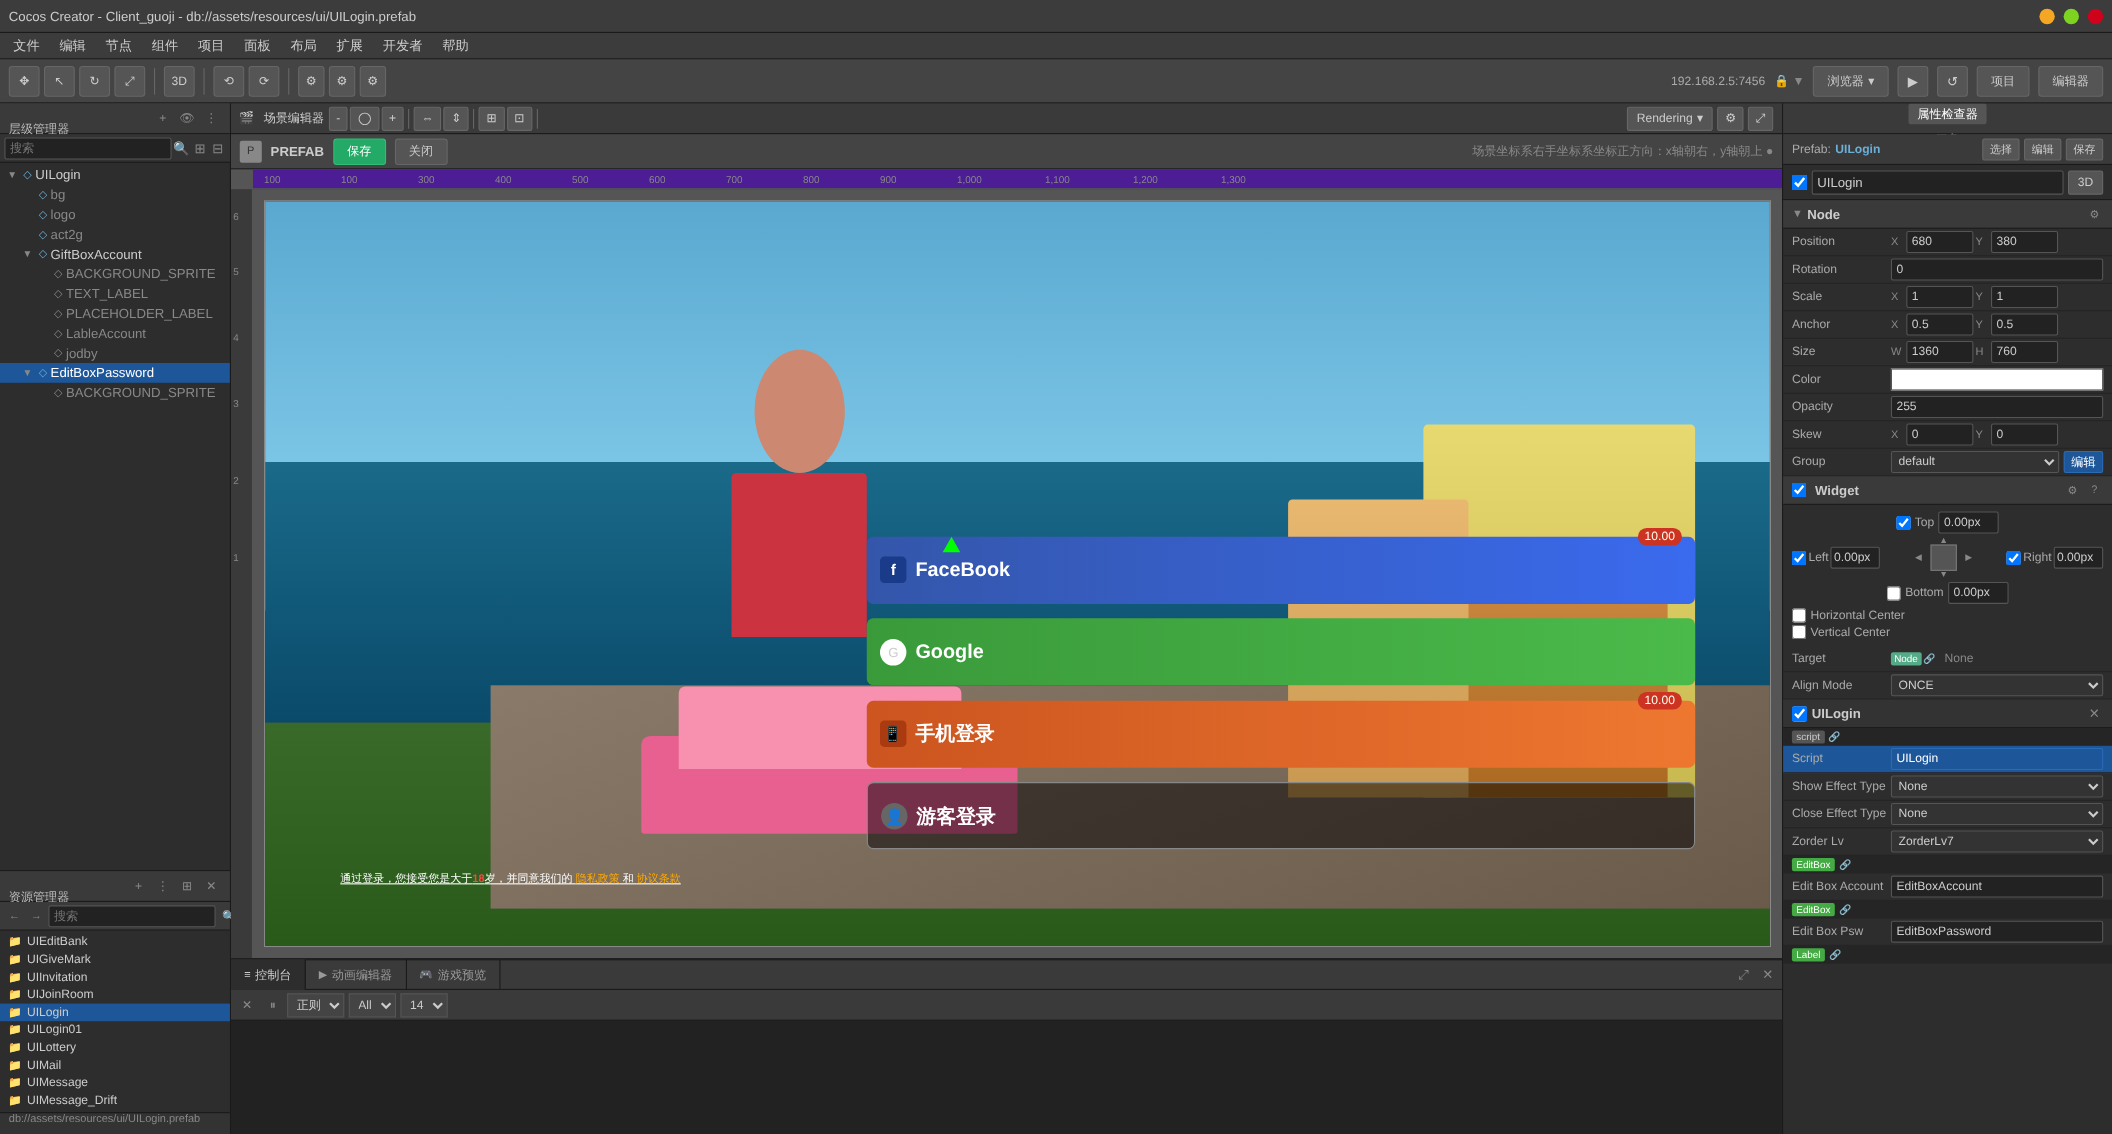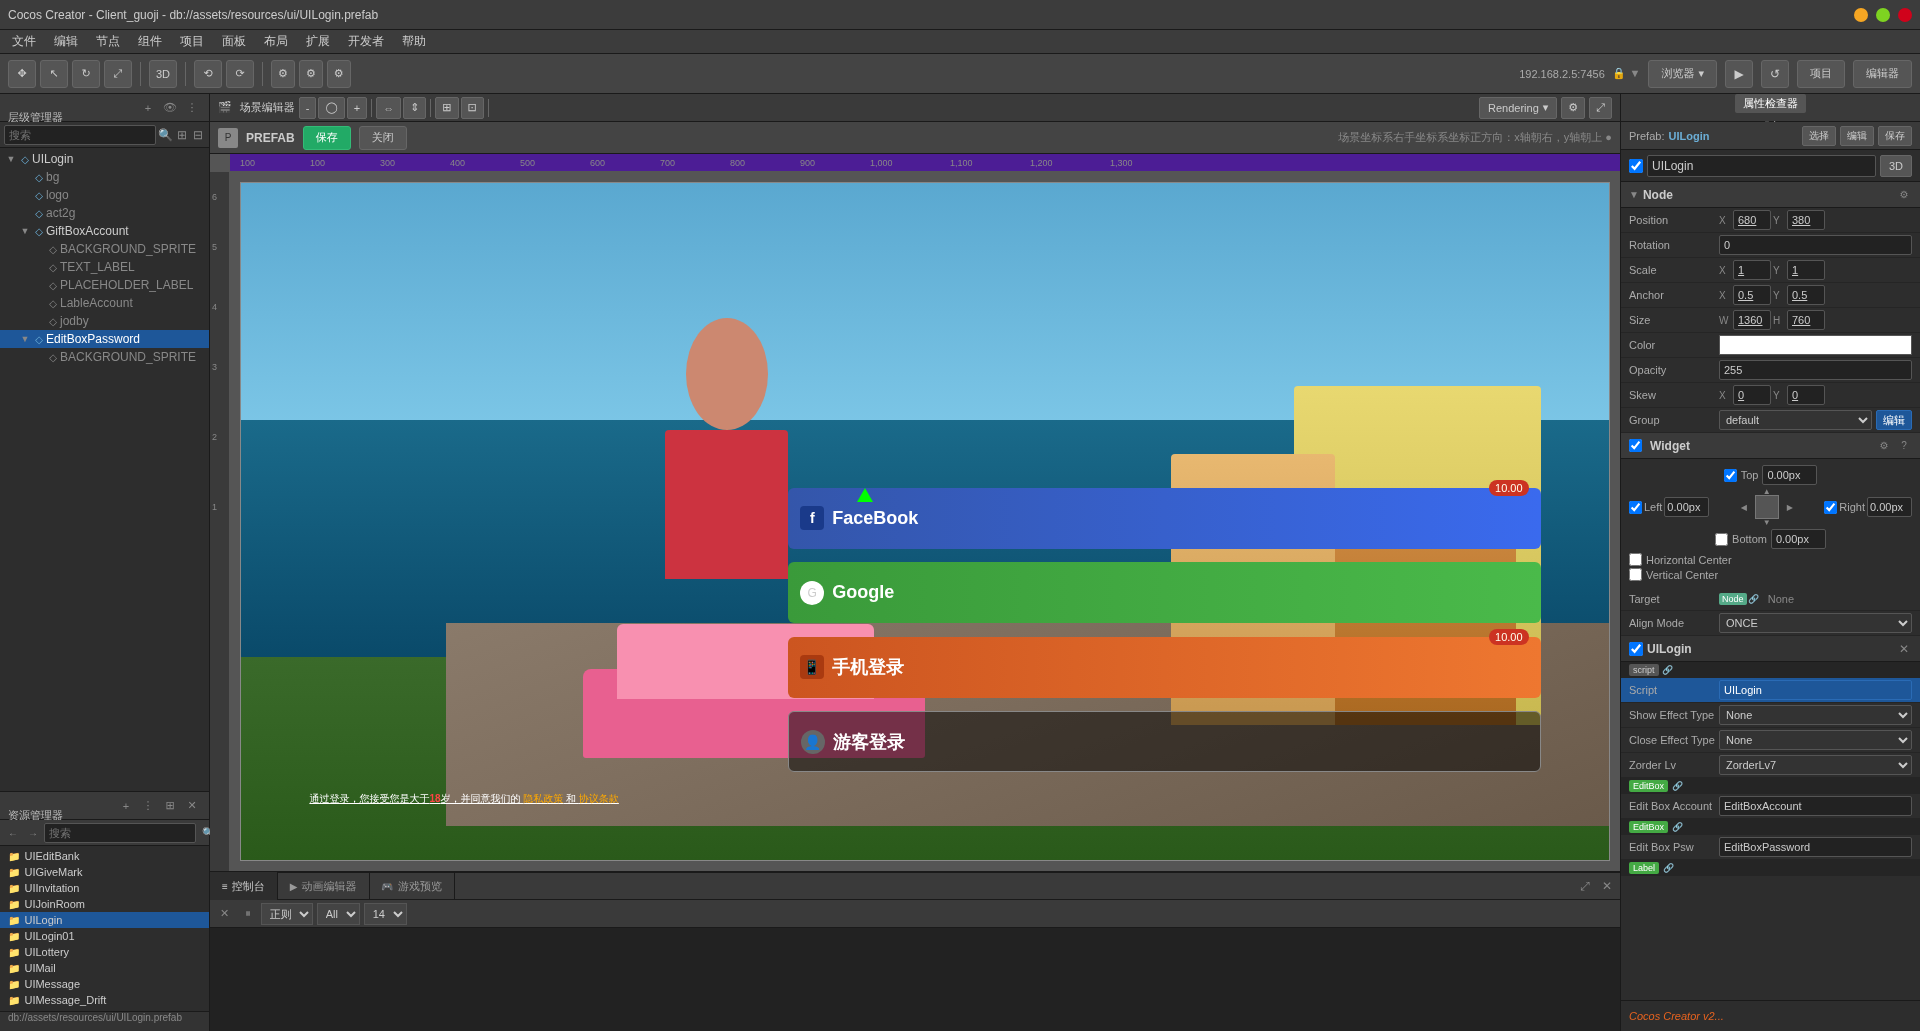--- a/index.html
+++ b/index.html
@@ -94,21 +94,21 @@
     .section-right { margin-left: auto; display: flex; gap: 4px; }
     .section-icon-btn { width: 16px; height: 16px; display: flex; align-items: center; justify-content: center; font-size: 10px; color: #888; cursor: pointer; }
 
     .prop-row { display: flex; align-items: center; padding: 2px 8px; min-height: 24px; border-bottom: 1px solid #252525; }
     .prop-label { width: 90px; font-size: 11px; color: #aaa; flex-shrink: 0; }
     .prop-value { flex: 1; display: flex; align-items: center; gap: 4px; }
     .prop-input { height: 20px; background: #222; border: 1px solid #555; color: #ccc; padding: 0 4px; font-size: 11px; border-radius: 2px; }
     .prop-input.full { flex: 1; }
     .prop-xy { display: flex; align-items: center; gap: 2px; flex: 1; }
     .prop-xy-label { font-size: 10px; color: #888; width: 12px; }
-    .prop-input.xy { width: 38px; text-decoration: underline; }
+    .prop-input.xy { width: 61px; }
     .prop-select { height: 20px; background: #333; border: 1px solid #555; color: #ccc; font-size: 11px; padding: 0 2px; flex: 1; border-radius: 2px; }
     .prop-btn { height: 20px; padding: 0 6px; background: #1e5799; border: 1px solid #2a6bb5; color: #fff; cursor: pointer; border-radius: 2px; font-size: 11px; }
 
     .script-row { display: flex; align-items: center; padding: 2px 8px; gap: 4px; background: #252525; }
 
     .component-header { height: 26px; background: #333; display: flex; align-items: center; padding: 0 8px; gap: 4px; border-bottom: 1px solid #1a1a1a; }
     .comp-checkbox { width: 14px; height: 14px; }
     .comp-title { font-size: 12px; color: #ccc; font-weight: bold; flex: 1; }
     .comp-close { width: 16px; height: 16px; display: flex; align-items: center; justify-content: center; font-size: 12px; color: #888; cursor: pointer; }
 
@@ -769,18 +769,15 @@
       <div class="prop-value">
         <input class="prop-input full" type="text" value="EditBoxPassword" style="">
       </div>
     </div>
 
     <div style="display:flex;align-items:center;gap:4px;padding:2px 8px;background:#252525;">
       <span style="font-size:9px;background:#4a4;color:#fff;padding:1px 4px;border-radius:2px;">Label</span>
       <span style="font-size:9px;color:#888;cursor:pointer;">🔗</span>
     </div>
 
-    <div style="padding:8px;border-top:1px solid #1a1a1a;margin-top:auto;">
-      <span style="color:#e8631f;font-size:11px;font-style:italic;">Cocos Creator v2...</span>
-    </div>
   </div>
 
 </div>
 
 </body></html>

